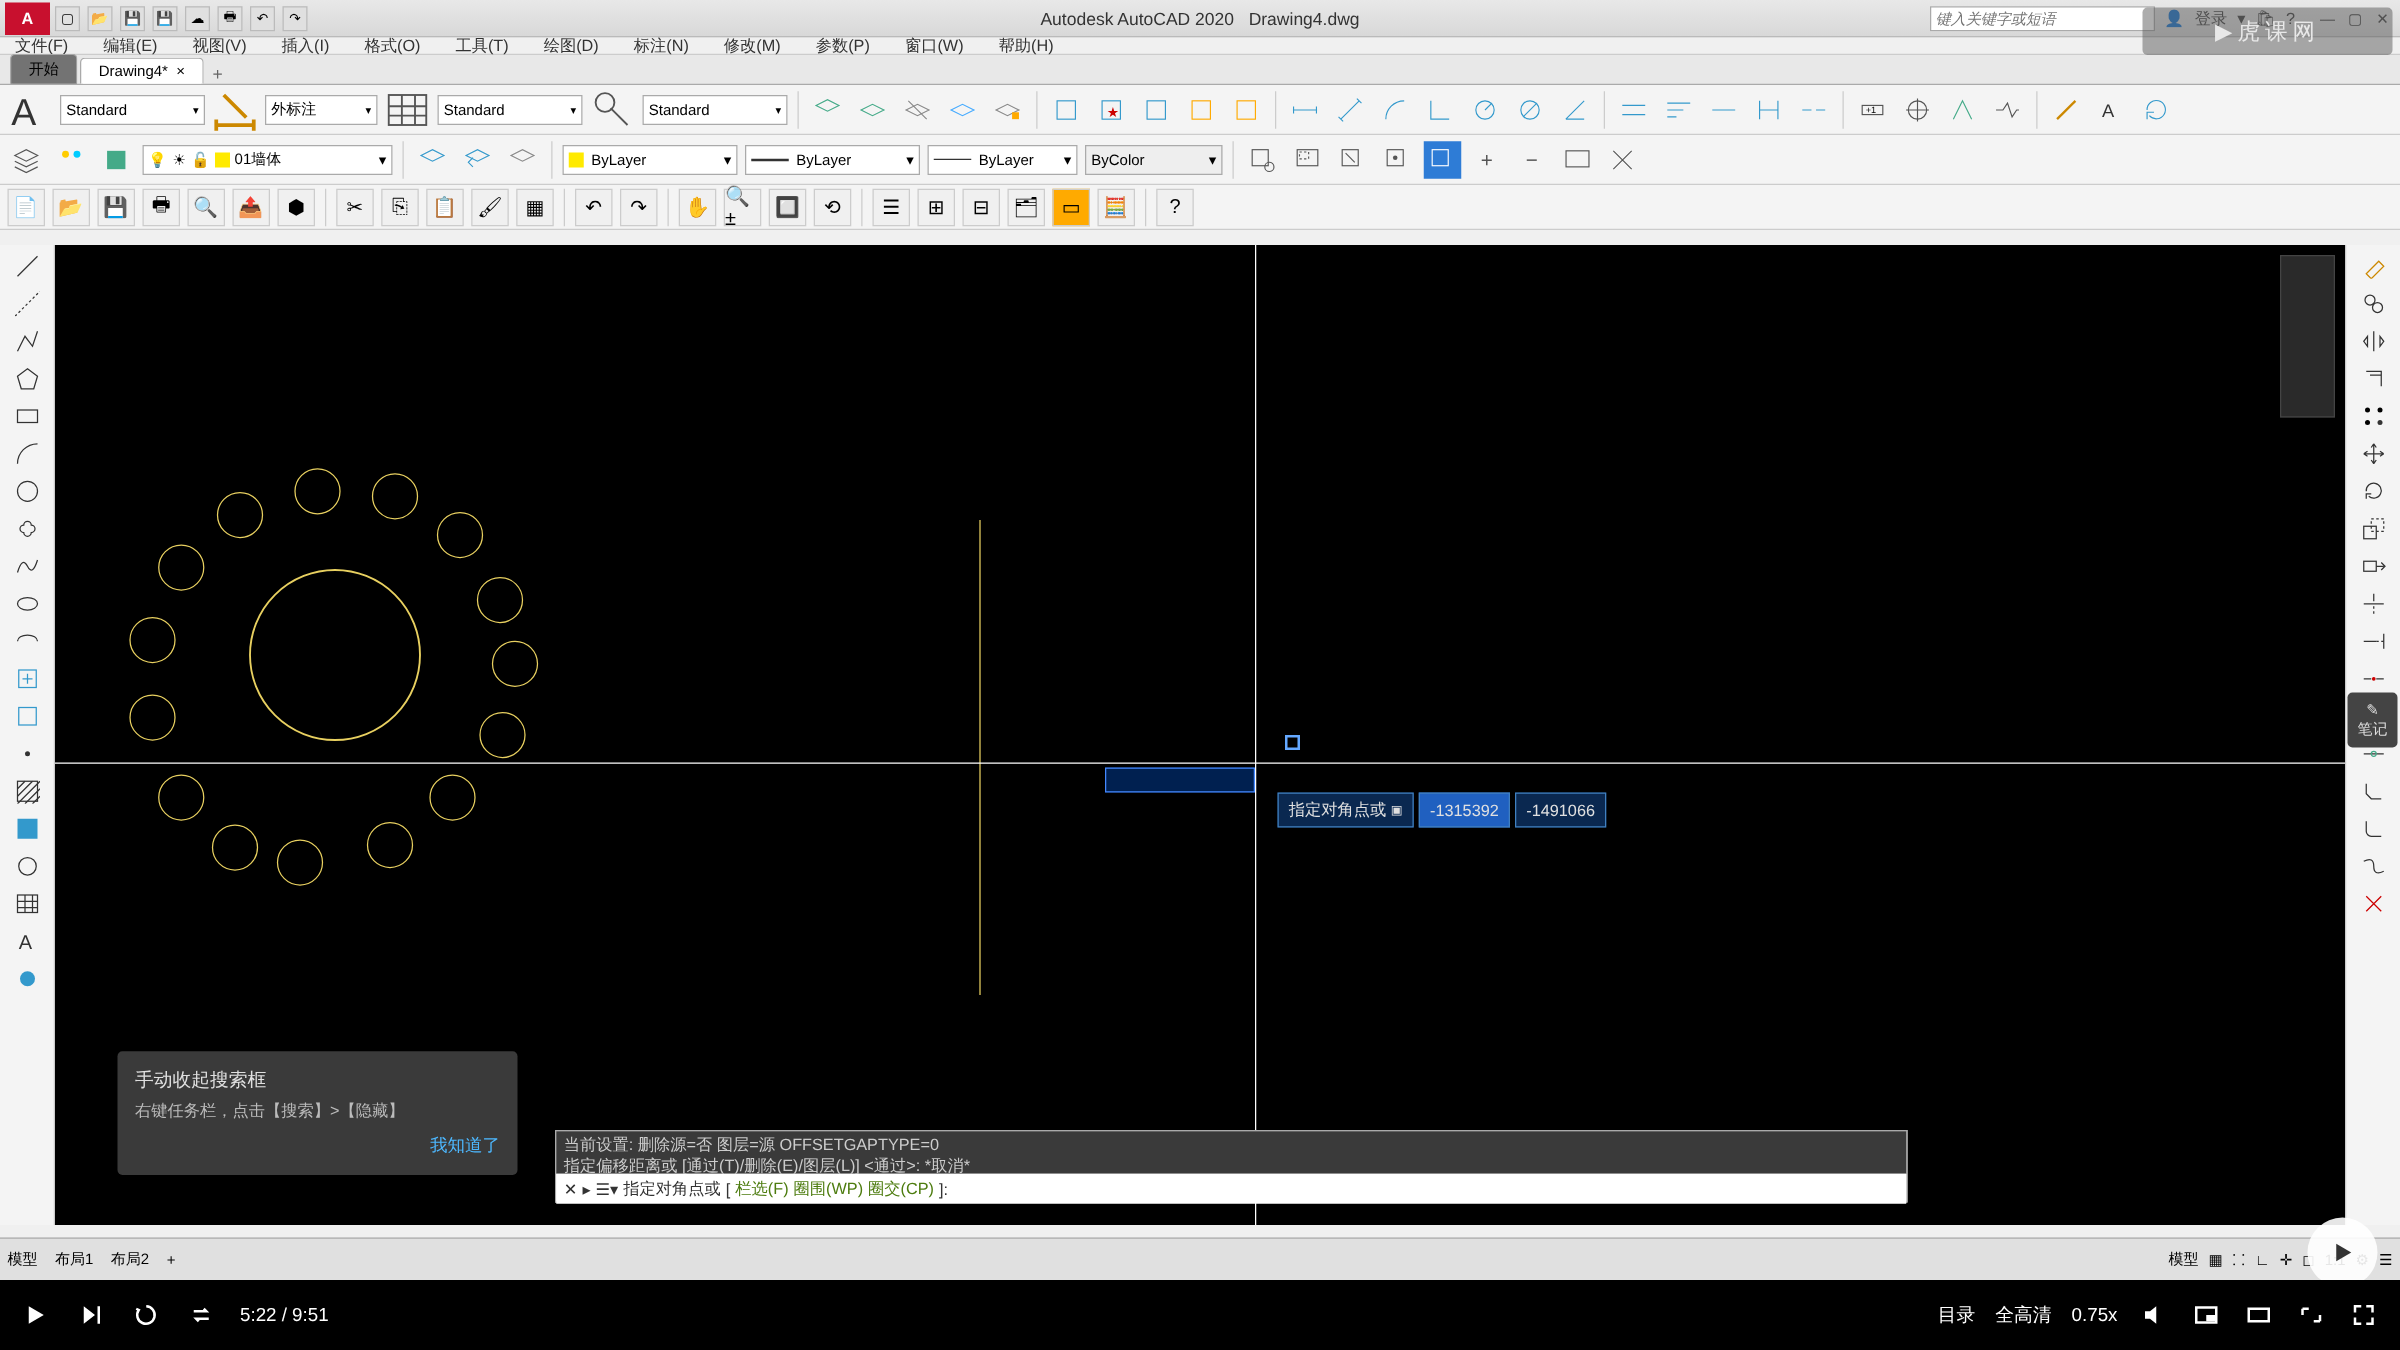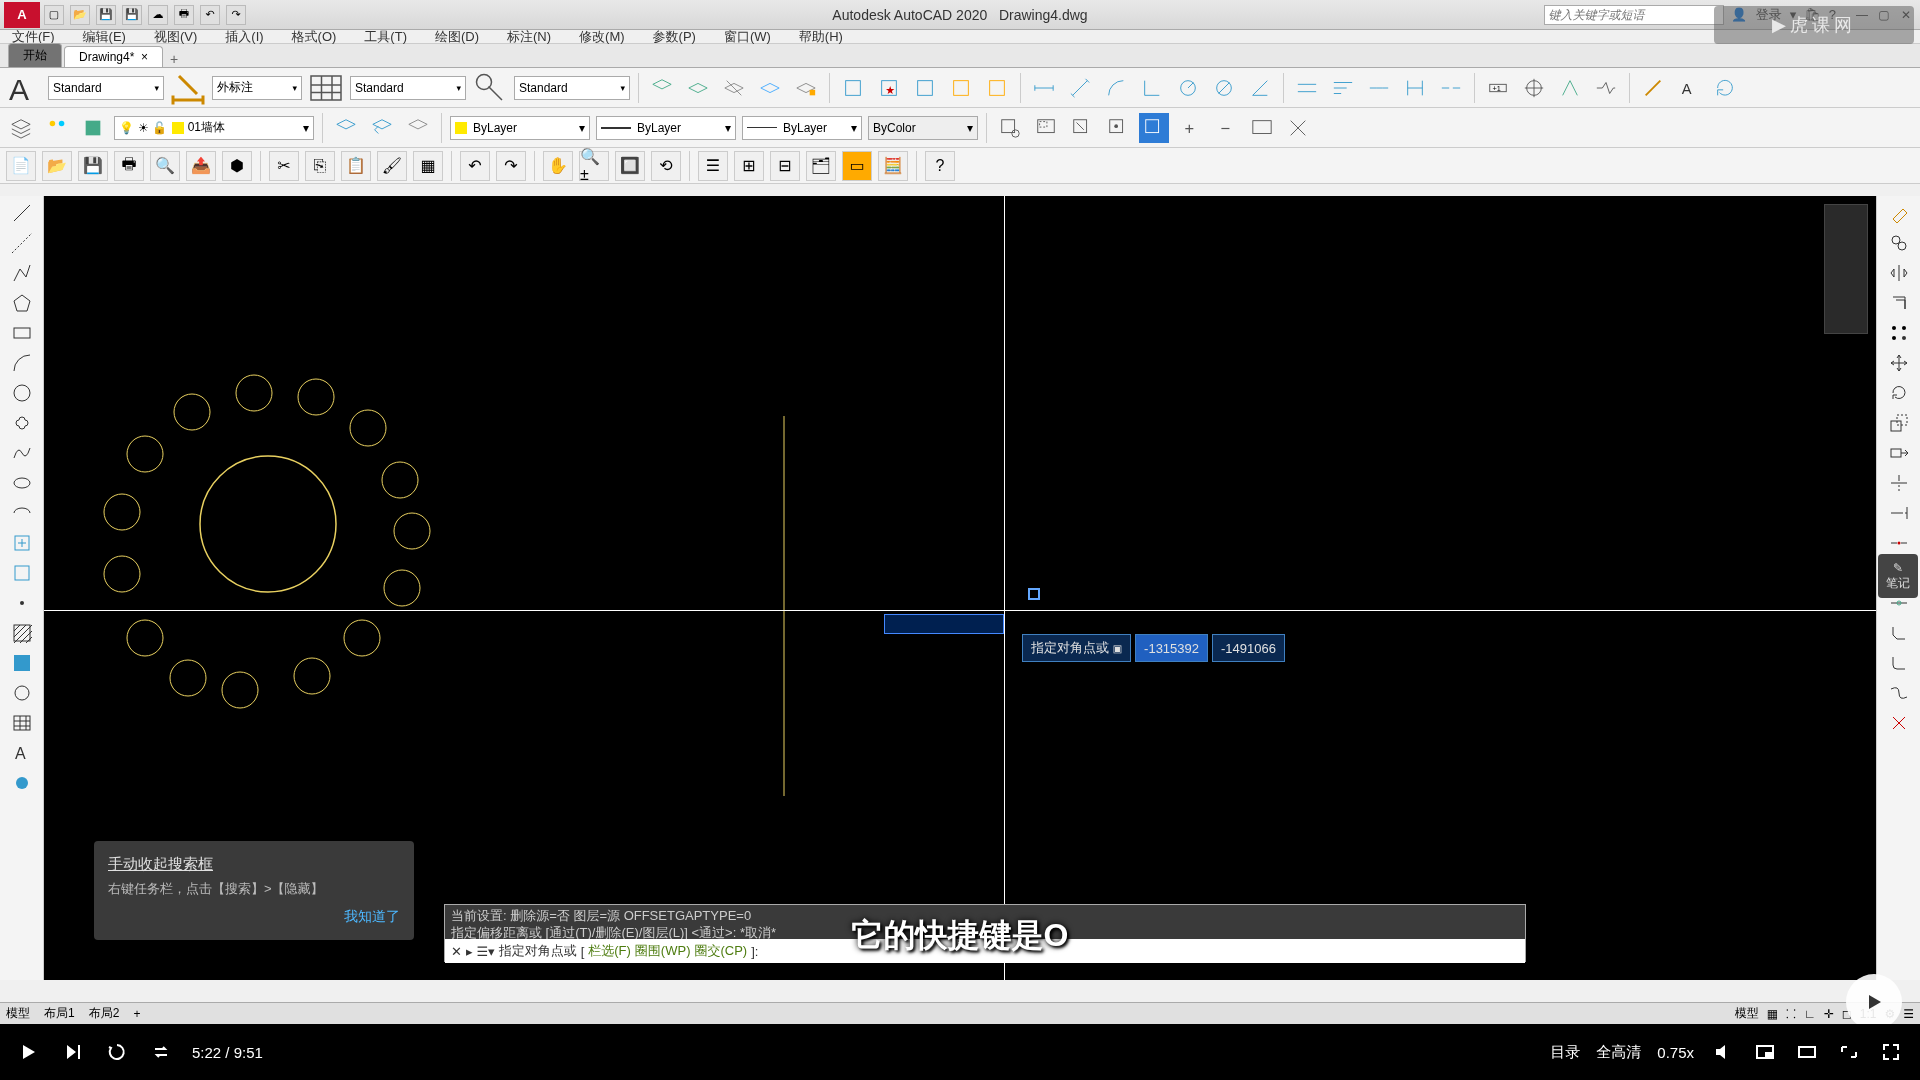--- a/index.html
+++ b/index.html
@@ -65,27 +65,27 @@
 .dyn-input { position: absolute; left: 978px; top: 438px; display: flex; gap: 4px; }
 .dyn-box { background: #0a2850; border: 1px solid #4080c0; color: #e0e0e0; font-size: 13px; padding: 4px 8px; display: flex; align-items: center; }
 .dyn-box.active { background: #2060c0; }
 
 .cmd-area { position: absolute; bottom: 18px; left: 400px; right: 350px; height: 58px; background: #f4f4f4; border: 1px solid #aaa; font-size: 13px; }
 .cmd-history { padding: 2px 6px; background: #3a3a3a; color: #ccc; height: 34px; overflow: hidden; line-height: 17px; }
 .cmd-line { padding: 3px 6px; background: #fff; color: #333; display: flex; align-items: center; gap: 4px; }
 .cmd-opt { color: #4d7c0f; }
 
 .tooltip-box { position: absolute; bottom: 40px; left: 50px; width: 320px; background: #3a3a3a; color: #e0e0e0; padding: 14px; border-radius: 4px; font-size: 14px; }
-.tooltip-title { font-size: 15px; margin-bottom: 6px; text-decoration: underline; }
+.tooltip-title { font-size: 15px; margin-bottom: 6px; }
 .tooltip-sub { font-size: 13px; color: #bbb; }
 .tooltip-ok { text-align: right; color: #4db8ff; margin-top: 10px; cursor: pointer; }
 
 .subtitle { position: absolute; bottom: 22px; left: 50%; transform: translateX(-50%); font-size: 32px; color: #fff; text-shadow: 0 0 6px #000, 2px 2px 3px #000; font-weight: bold; }
 
-.btm-tabs { position: absolute; bottom: 0; left: 0; right: 0; height: 22px; background: #e0e0e0; display: flex; align-items: center; font-size: 12px; padding: 0 6px; gap: 14px; border-top: 1px solid #aaa; }
+.btm-tabs { position: absolute; bottom: 0; left: 0; right: 0; height: 34px; background: #e0e0e0; display: flex; align-items: center; font-size: 12px; padding: 0 6px; gap: 14px; border-top: 1px solid #aaa; }
 .btm-status-r { margin-left: auto; display: flex; gap: 8px; align-items: center; }
 
 .video-controls { position: absolute; bottom: 0; left: 0; right: 0; height: 56px; background: #000; display: flex; align-items: center; padding: 0 16px; gap: 18px; color: #fff; font-size: 15px; }
 .vc-btn { width: 26px; height: 26px; display: flex; align-items: center; justify-content: center; }
 .vc-right { margin-left: auto; display: flex; align-items: center; gap: 16px; }
 .vc-btn svg { fill: #fff; }
 
 .watermark { position: absolute; top: 6px; right: 6px; width: 200px; height: 38px; background: rgba(90,90,90,0.5); color: #e8e8e8; display: flex; align-items: center; justify-content: center; font-size: 18px; letter-spacing: 4px; border-radius: 4px; }
 .note-badge { position: absolute; top: 554px; right: 2px; width: 40px; height: 44px; background: #444; border-radius: 4px; color: #ddd; font-size: 12px; display: flex; flex-direction: column; align-items: center; justify-content: center; }
 .play-overlay-btn { position: absolute; bottom: 50px; right: 18px; width: 56px; height: 56px; border-radius: 50%; background: rgba(255,255,255,0.9); display: flex; align-items: center; justify-content: center; }
@@ -654,21 +654,20 @@
           <span>☰▾</span>
           <span>指定对角点或</span>
           <span>[</span>
             <span class="cmd-opt">栏选(F)</span>
           <span class="cmd-opt">圈围(WP)</span>
           <span class="cmd-opt">圈交(CP)</span>
             <span>]:</span>
         </div>
       </div>
 
-      <div class="subtitle">它的快捷键是O</div>
     </div>
 
     <div class="right-toolbar">
       <div class="lt-btn">
           <svg viewBox="0 0 20 20">
             <path d="M4 16l10-10 4 4-10 10z" stroke="#c80" fill="none"></path>
           </svg>
         </div>
       <div class="lt-btn">
           <svg viewBox="0 0 20 20">

